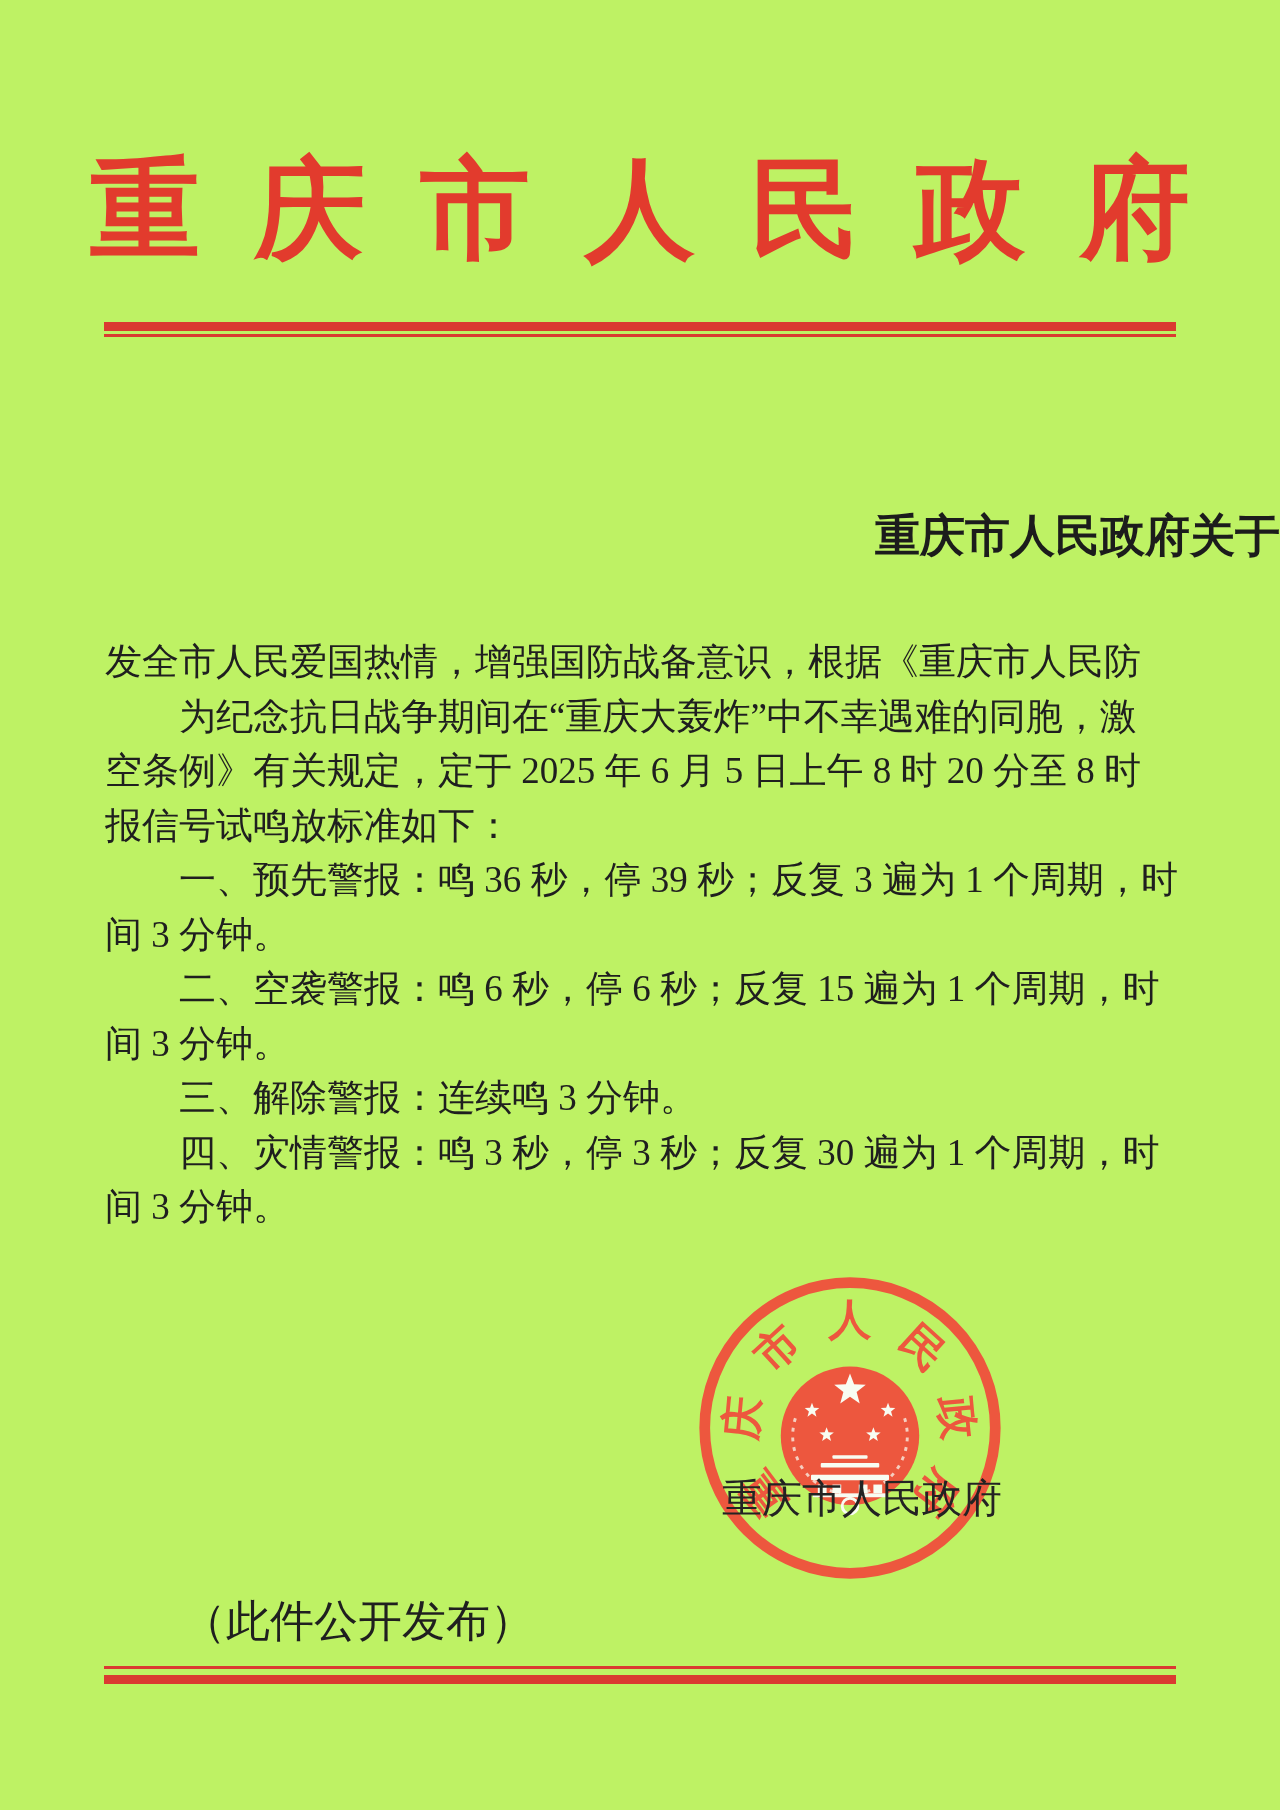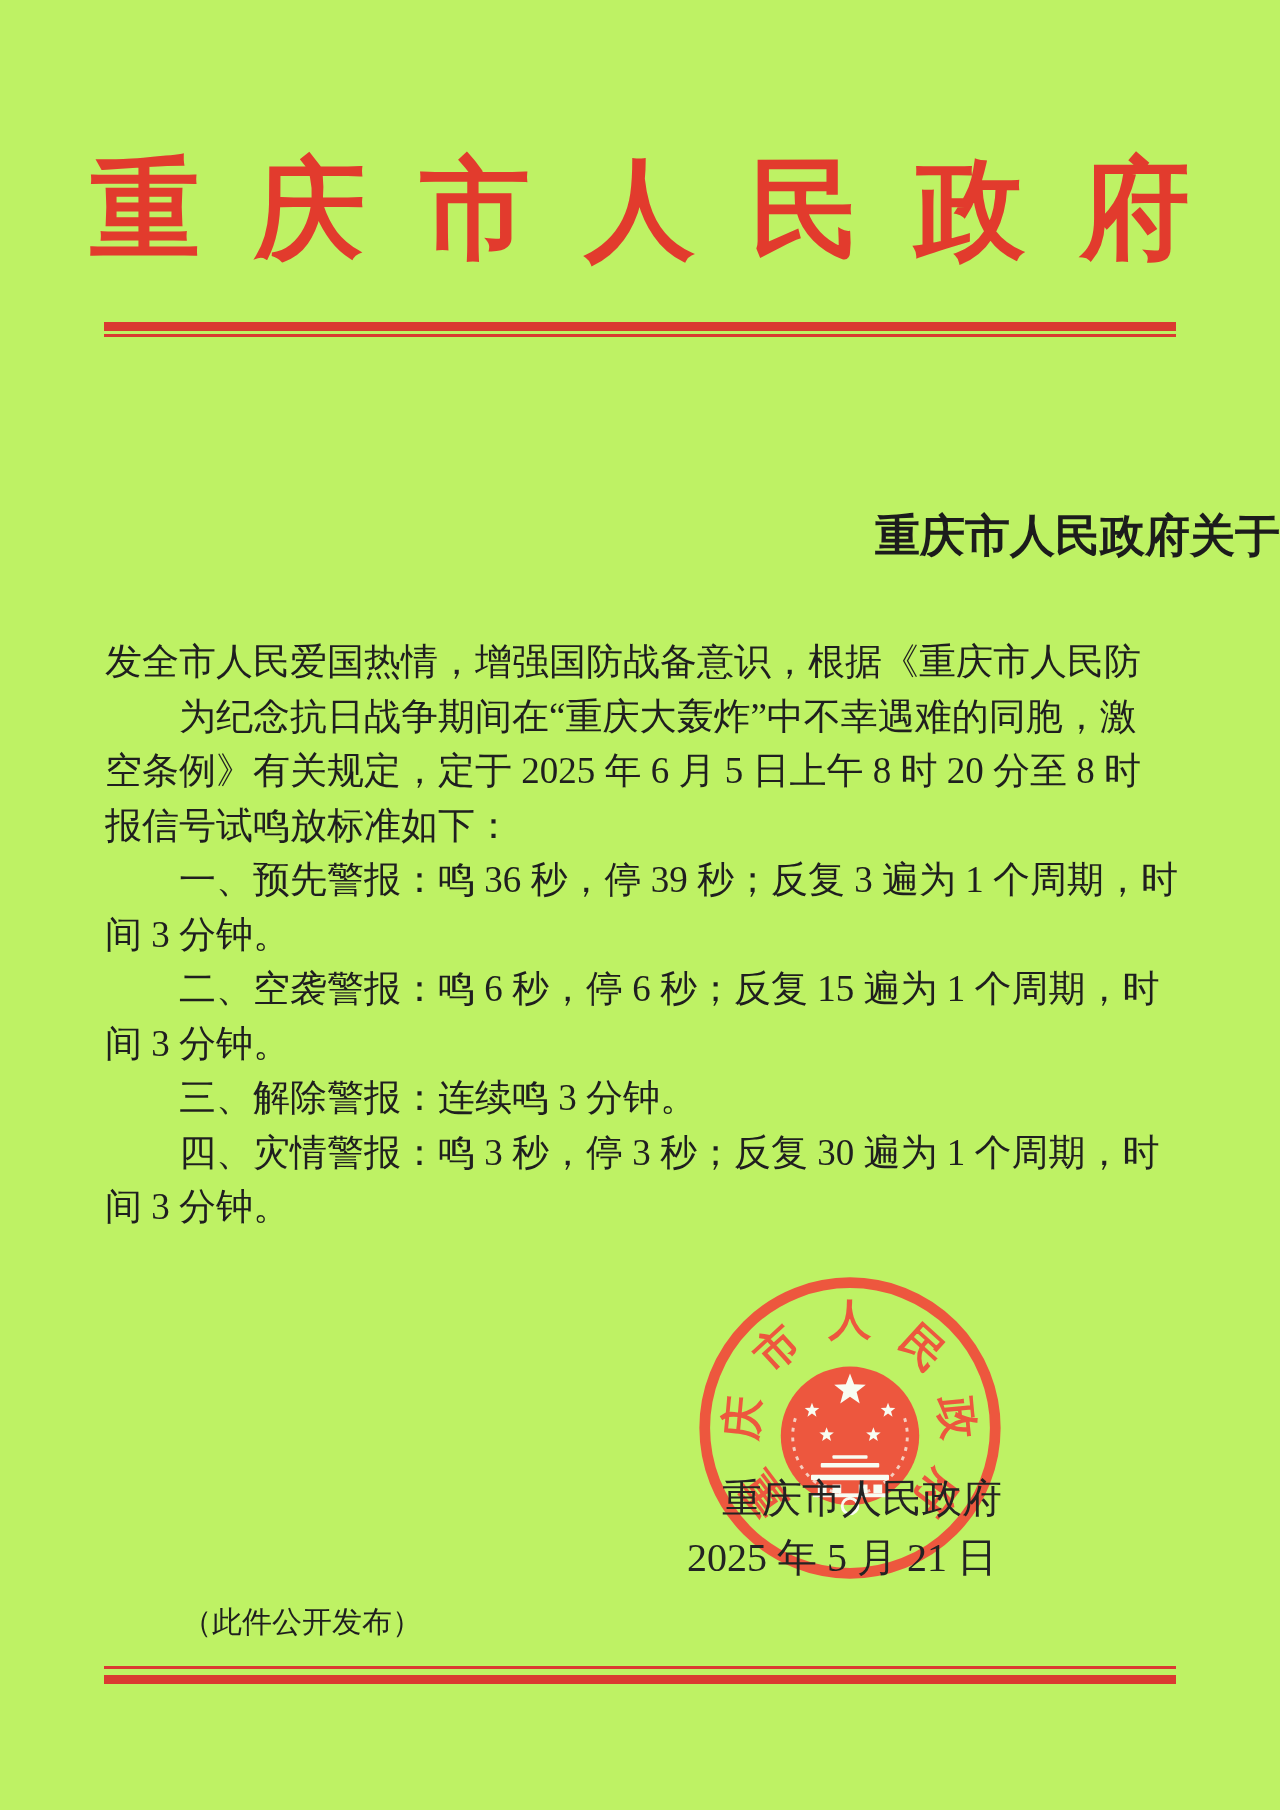--- a/index.html
+++ b/index.html
@@ -50,21 +50,21 @@
     position:absolute;top:1477px;left:612px;width:500px;
     text-align:center;font-size:40px;line-height:44px;color:#232323;
   }
   .sig-date{
     position:absolute;top:1536px;left:592px;width:500px;
     text-align:center;font-size:40px;line-height:44px;color:#232323;
   }
   
   .footer-note{
     position:absolute;top:1600px;left:182px;
-    font-size:30px;line-height:44px;color:#1f1f1f;
+    font-size:44px;line-height:44px;color:#1f1f1f;
   }
   
   .seal{
     position:absolute;left:694px;top:1272px;width:312px;height:312px;
     opacity:0.93;
     pointer-events:none;
   }
   .seal svg{display:block;width:100%;height:100%;}
 </style>
 </head>
@@ -137,21 +137,20 @@
           <text x="160" y="64" text-anchor="middle" transform="rotate(0 160 160)">人</text>
           <text x="160" y="64" text-anchor="middle" transform="rotate(42.33333333333334 160 160)">民</text>
           <text x="160" y="64" text-anchor="middle" transform="rotate(84.66666666666666 160 160)">政</text>
           <text x="160" y="64" text-anchor="middle" transform="rotate(127 160 160)">府</text>
         </g>
     </svg>
   </div>
 
   <div class="signature">重庆市人民政府</div>
 
-  <div class="sig-date">2025 年 5 月 21 日</div>
 
   <div class="footer-note">（此件公开发布）</div>
 
   <div class="sep sep-bottom">
     <div class="rule thin"></div>
     <div class="rule thick"></div>
   </div>
 
 </div>
 

